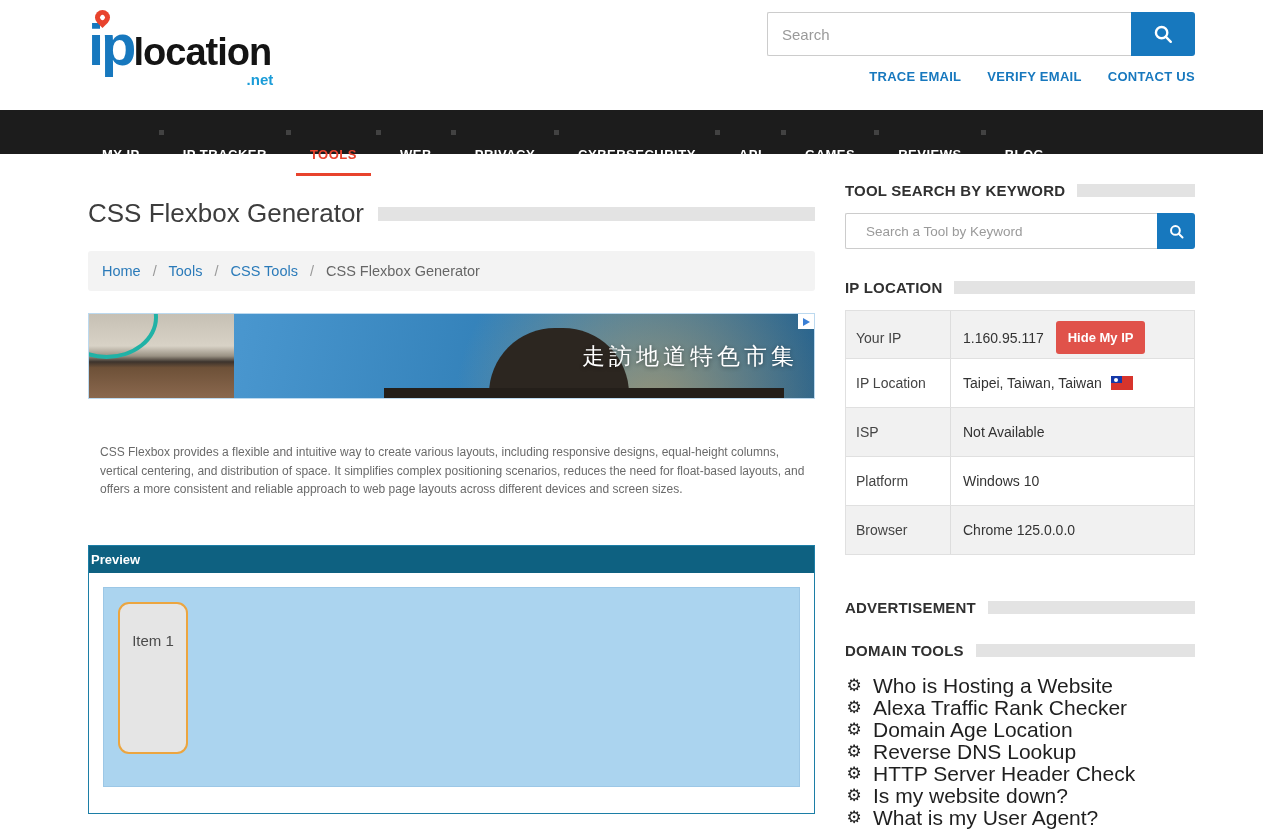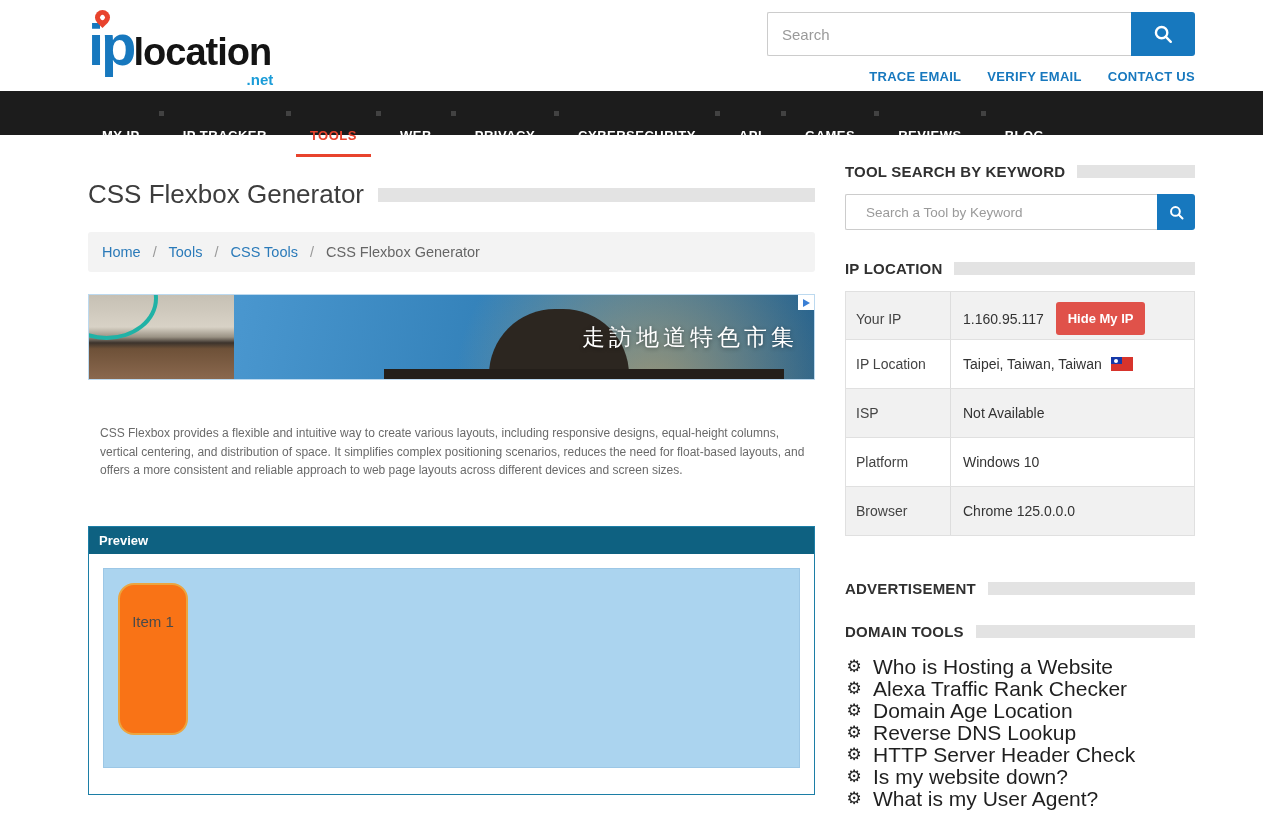--- a/index.html
+++ b/index.html
@@ -4,21 +4,21 @@
 <style>
   * { box-sizing: border-box; margin: 0; padding: 0; }
   html, body { width: 1263px; height: 840px; overflow: hidden; }
   body {
     font-family: "Liberation Sans", "DejaVu Sans", sans-serif;
     background: #ffffff; color: #333;
   }
   .container { width: 1107px; margin-left: 88px; }
 
   
-  .top-header { height: 91px; background: #fff; }
+  .top-header { height: 110px; background: #fff; }
   .top-inner { display: flex; justify-content: space-between; align-items: flex-start; padding-top: 12px; }
   .logo { position: relative; display: inline-block; line-height: 1; margin-top: 4px; text-decoration: none; cursor: pointer; }
   .logo-ip { font-size: 58px; font-weight: 700; color: #1778be; letter-spacing: -3px; }
   .logo-location { font-size: 38px; font-weight: 700; color: #141414; letter-spacing: -1px; }
   .logo-tld { position: absolute; right: -2px; bottom: -13px; color: #1a9cd8; font-weight: 700; font-size: 15px; letter-spacing: 0; }
   .logo-pin { position: absolute; left: 7px; top: -6px; width: 15px; height: 15px; background: #e8432d; border-radius: 50% 50% 50% 0; transform: rotate(-45deg); }
   .logo-pin::after { content: ""; position: absolute; left: 5px; top: 5px; width: 5px; height: 5px; background: #fff; border-radius: 50%; }
 
   .header-right { width: 428px; }
   .header-search { display: flex; }
@@ -62,24 +62,24 @@
   .ad-roof { position: absolute; left: 150px; bottom: 0; width: 400px; height: 10px; background: #241f1a; }
   .ad-caption { position: absolute; right: 16px; top: 50%; transform: translateY(-50%); font-size: 23px; color: #fff; letter-spacing: 4px; font-weight: 500; text-shadow: 0 1px 4px rgba(0,0,0,.45); white-space: nowrap; }
   .ad-info { position: absolute; top: 0; right: 0; width: 16px; height: 15px; background: #fff; display: flex; align-items: center; justify-content: center; cursor: pointer; }
   .ad-info::before { content: ""; width: 0; height: 0; border-top: 4px solid transparent; border-bottom: 4px solid transparent; border-left: 7px solid #3a7fd5; }
 
   
   .intro { margin-top: 44px; color: #6a6a6a; font-size: 12px; line-height: 1.55; margin-left: 12px; }
 
   
   .preview-panel { margin-top: 46px; border: 1px solid #1c7ea6; }
-  .preview-header { background: #0e6181; color: #fff; font-size: 13px; font-weight: 700; padding: 6px 10px; }
+  .preview-header { background: #0e6181; color: #fff; font-size: 13px; font-weight: 700; padding: 6px 2px; }
   .preview-body { background: #fff; padding: 14px; height: 240px; }
   .flex-container { background: #abd4ef; border: 1px solid #9cc7e6; height: 200px; display: flex; align-items: flex-start; }
-  .flex-item { width: 70px; height: 152px; margin: 14px; background: #f97316; border: 2px solid #eca53f; border-radius: 16px; color: #4a4a4a; font-size: 15px; text-align: center; padding-top: 28px; }
+  .flex-item { width: 70px; height: 152px; margin: 14px; background: #e5e5e5; border: 2px solid #eca53f; border-radius: 11px; color: #4a4a4a; font-size: 15px; text-align: center; padding-top: 28px; }
 
   
   .side-heading { display: flex; align-items: center; gap: 12px; }
   .side-heading span.head-label { font-size: 15px; font-weight: 700; color: #303030; letter-spacing: .2px; white-space: nowrap; }
   .head-bar { flex: 1; height: 13px; background: #e3e3e3; }
 
   .tool-search { display: flex; margin: 14px 0 30px; }
   .tool-search input { flex: 1; height: 36px; border: 1px solid #ccc; border-right: none; padding: 0 20px; font-size: 13.5px; color: #333; outline: none; font-family: inherit; border-radius: 2px 0 0 2px; }
   .tool-search input::placeholder { color: #9a9a9a; }
   .search-btn.small { width: 38px; height: 36px; border-radius: 0 3px 3px 0; }

